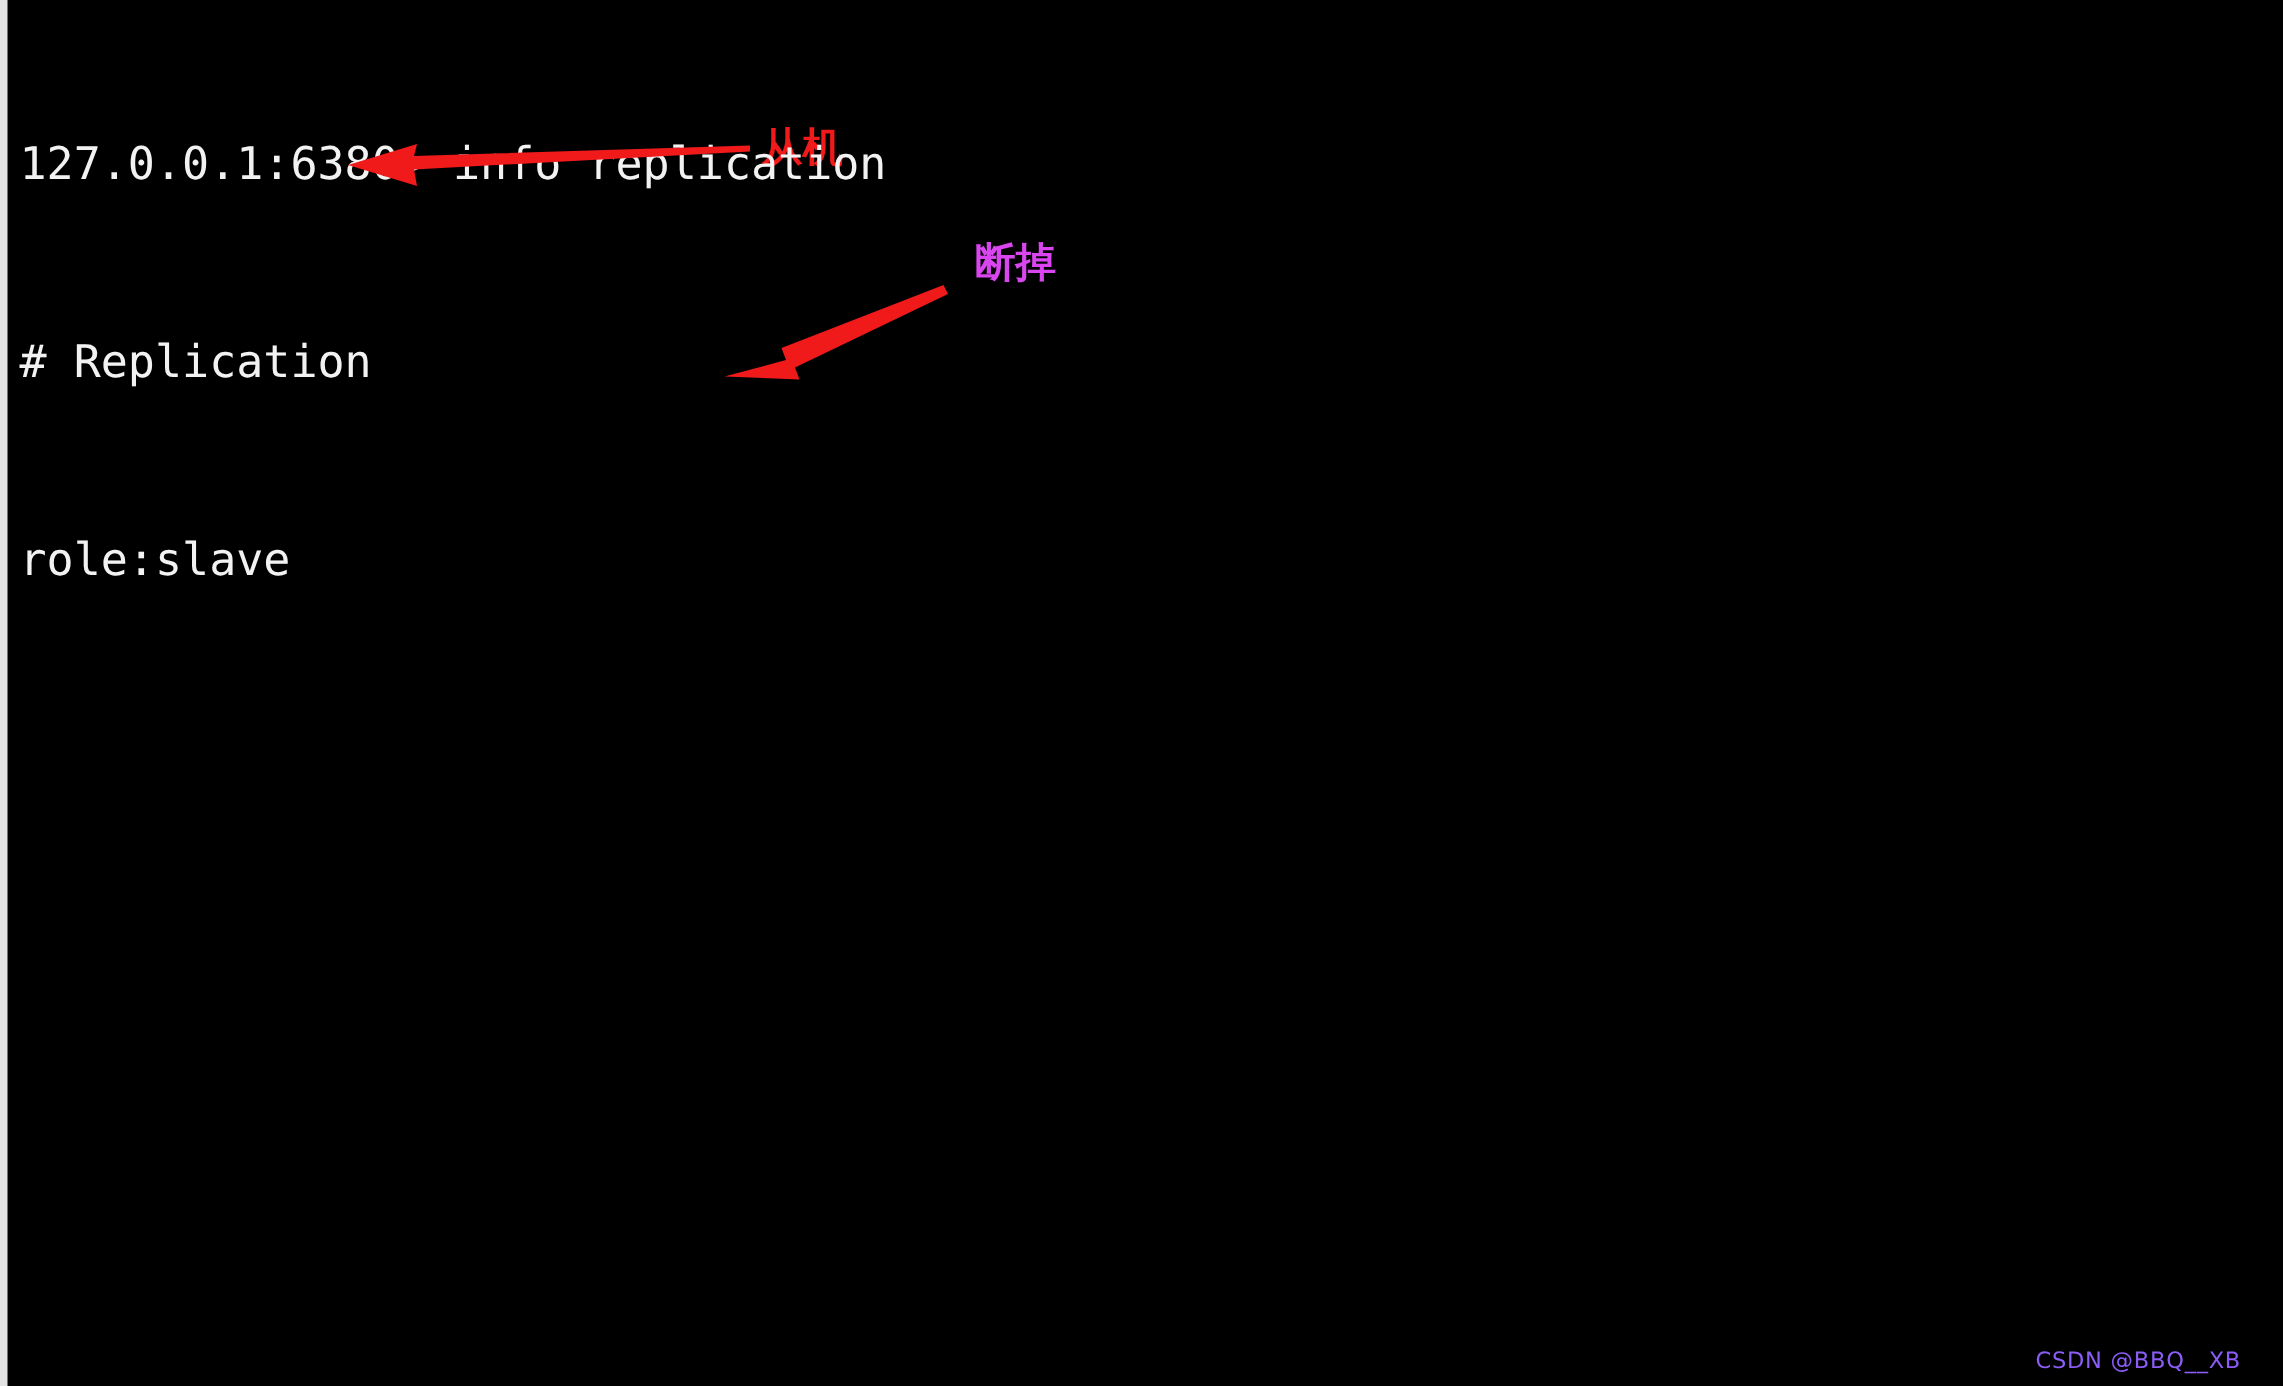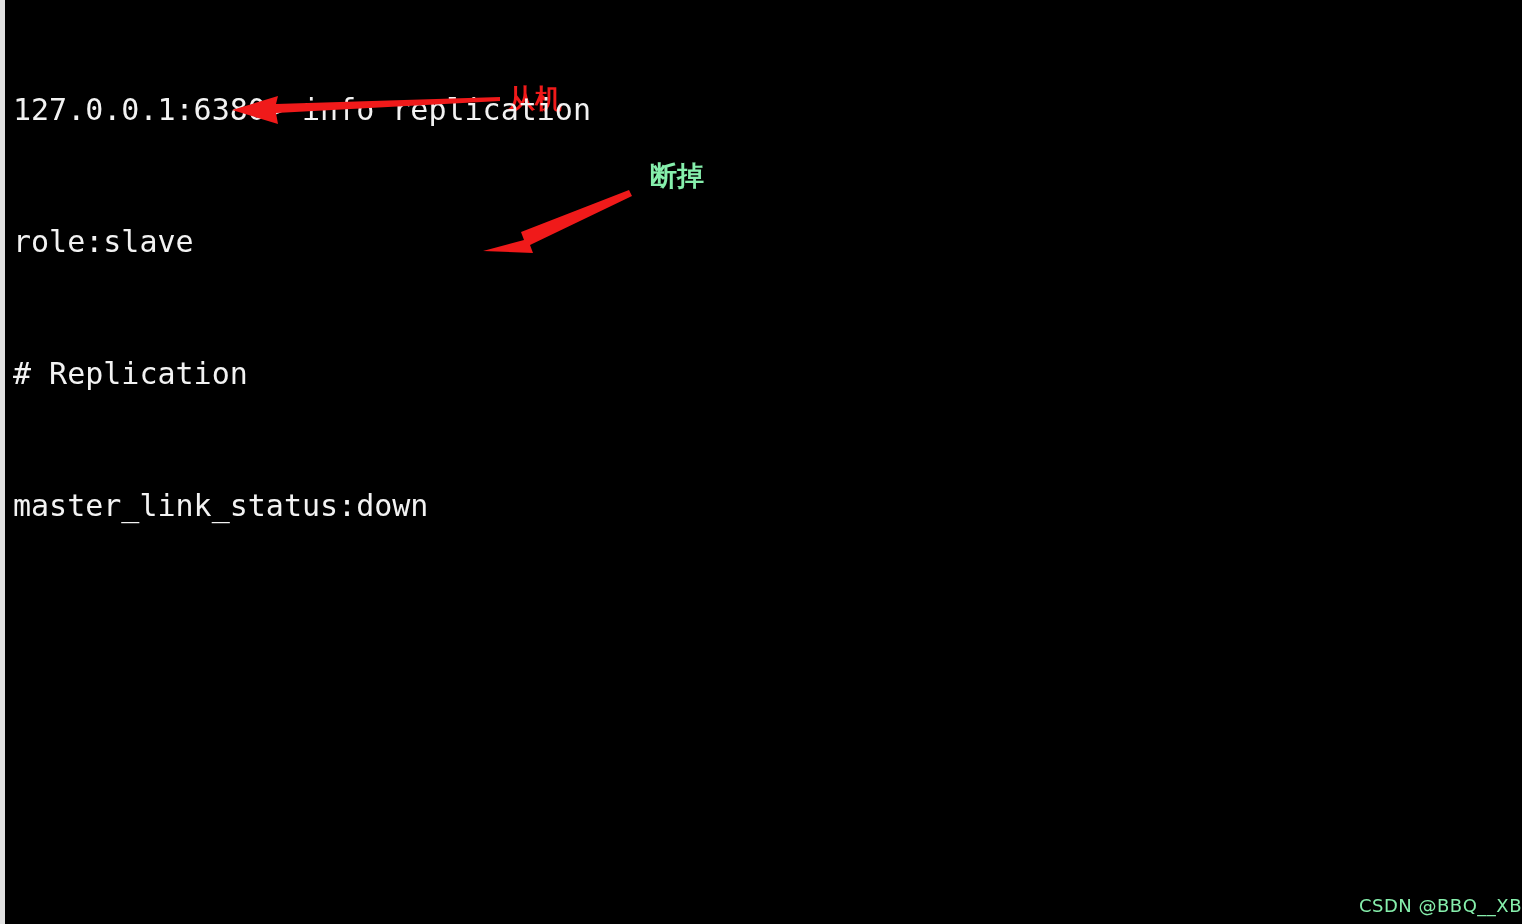--- a/index.html
+++ b/index.html
@@ -61,42 +61,41 @@
   #annot-label-slave {
     left: 508px;
     top: 84px;
   }
   #annot-label-down {
     left: 650px;
     top: 161px;
   }
   #csdn-watermark {
     position: absolute;
-    right: 0;
+    right: 28px;
     bottom: 8px;
     font-family: "DejaVu Sans", "Liberation Sans", sans-serif;
-    font-size: 18px;
-    color: #86efac;
+    font-size: 15px;
+    color: #8b5cf6;
     letter-spacing: 0.5px;
     white-space: pre;
     z-index: 6;
   }
 </style>
 </head>
 <body>
 
 <div id="terminal-window">
 
   <div id="left-gutter"></div>
 
   <div id="terminal-output">
     <div class="term-line">127.0.0.1:6380&gt; info replication</div>
+    <div class="term-line"># Replication</div>
     <div class="term-line">role:slave</div>
-    <div class="term-line"># Replication</div>
-    <div class="term-line">master_link_status:down</div>
     
     
     
     
     
     
     
     
     
     
@@ -112,17 +111,17 @@
       <polygon fill="#f01a1a" points="232,110 278,96 276,104 500,97 500,101 276,113 278,124"></polygon>
     </g>
 
     <g>
       <polygon fill="#f01a1a" points="483,251 524,240 521,232 629,190 632,196 530,245 533,253"></polygon>
     </g>
   </svg>
 
   <div class="annot-label" id="annot-label-slave" style="color:#f01a1a">从机</div>
 
-  <div class="annot-label" id="annot-label-down" style="color:#86efac">断掉</div>
+  <div class="annot-label" id="annot-label-down" style="color:#d946ef">断掉</div>
 
   <div id="csdn-watermark">CSDN @BBQ__XB</div>
 
 </div>
 
 </body></html>

